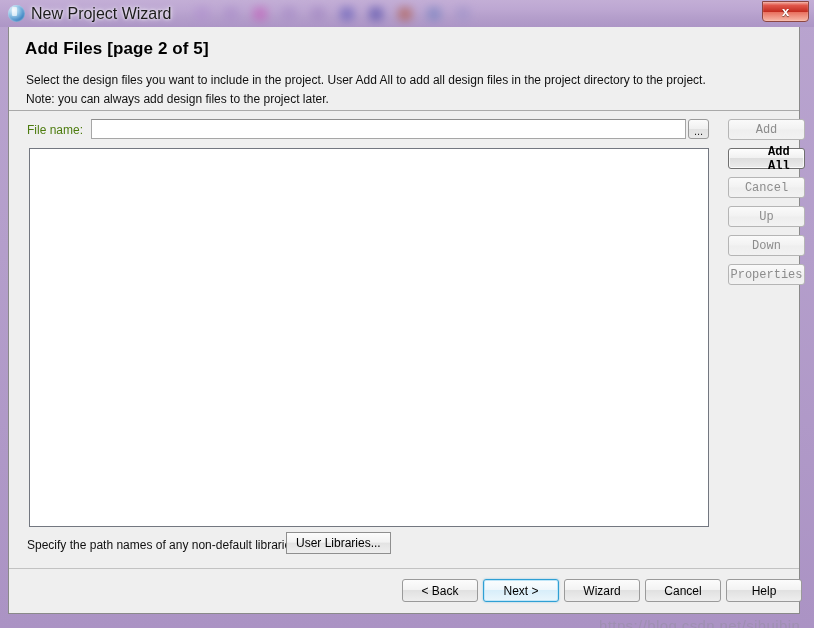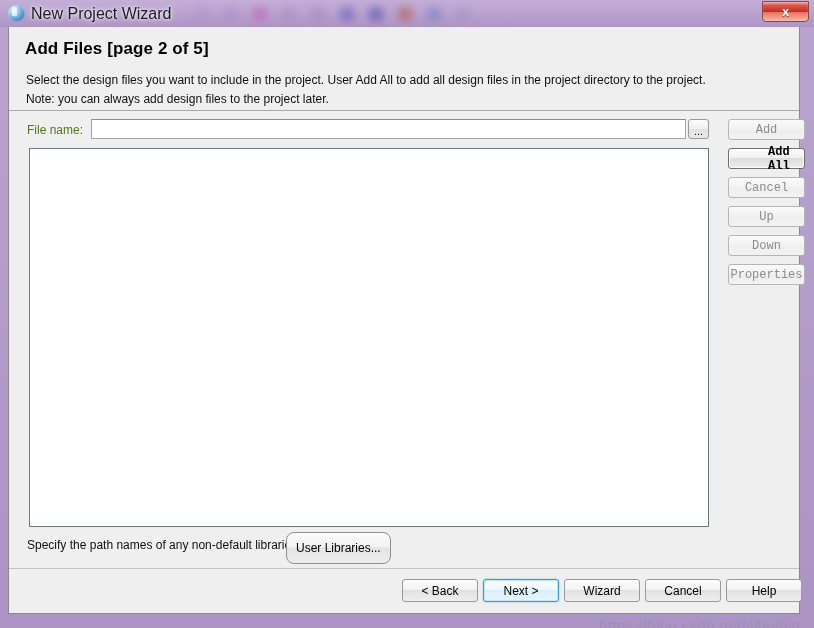--- a/index.html
+++ b/index.html
@@ -191,23 +191,23 @@
   #btn-down      { top: 208px; }
   #btn-properties{ top: 237px; }
 
   
   #libraries-text {
     position: absolute; left: 18px; top: 511px;
     font-size: 12px; color: #101010;
   }
   #user-libraries-button {
     position: absolute; left: 277px; top: 505px;
-    height: 32px; padding: 0 9px;
+    height: 22px; padding: 0 9px;
     border: 1px solid #8f8f8f;
-    border-radius: 8px;
+    border-radius: 0;
     background: linear-gradient(180deg,#fcfcfc 0%, #f2f2f2 46%, #e3e3e3 50%, #eeeeee 100%);
     font-family: "Liberation Sans", sans-serif;
     font-size: 12px; color: #000;
     display: flex; align-items: center; justify-content: center;
     cursor: pointer;
   }
 
   #footer-rule {
     position: absolute; left: 0px; top: 541px;
     width: 790px; height: 1px;

